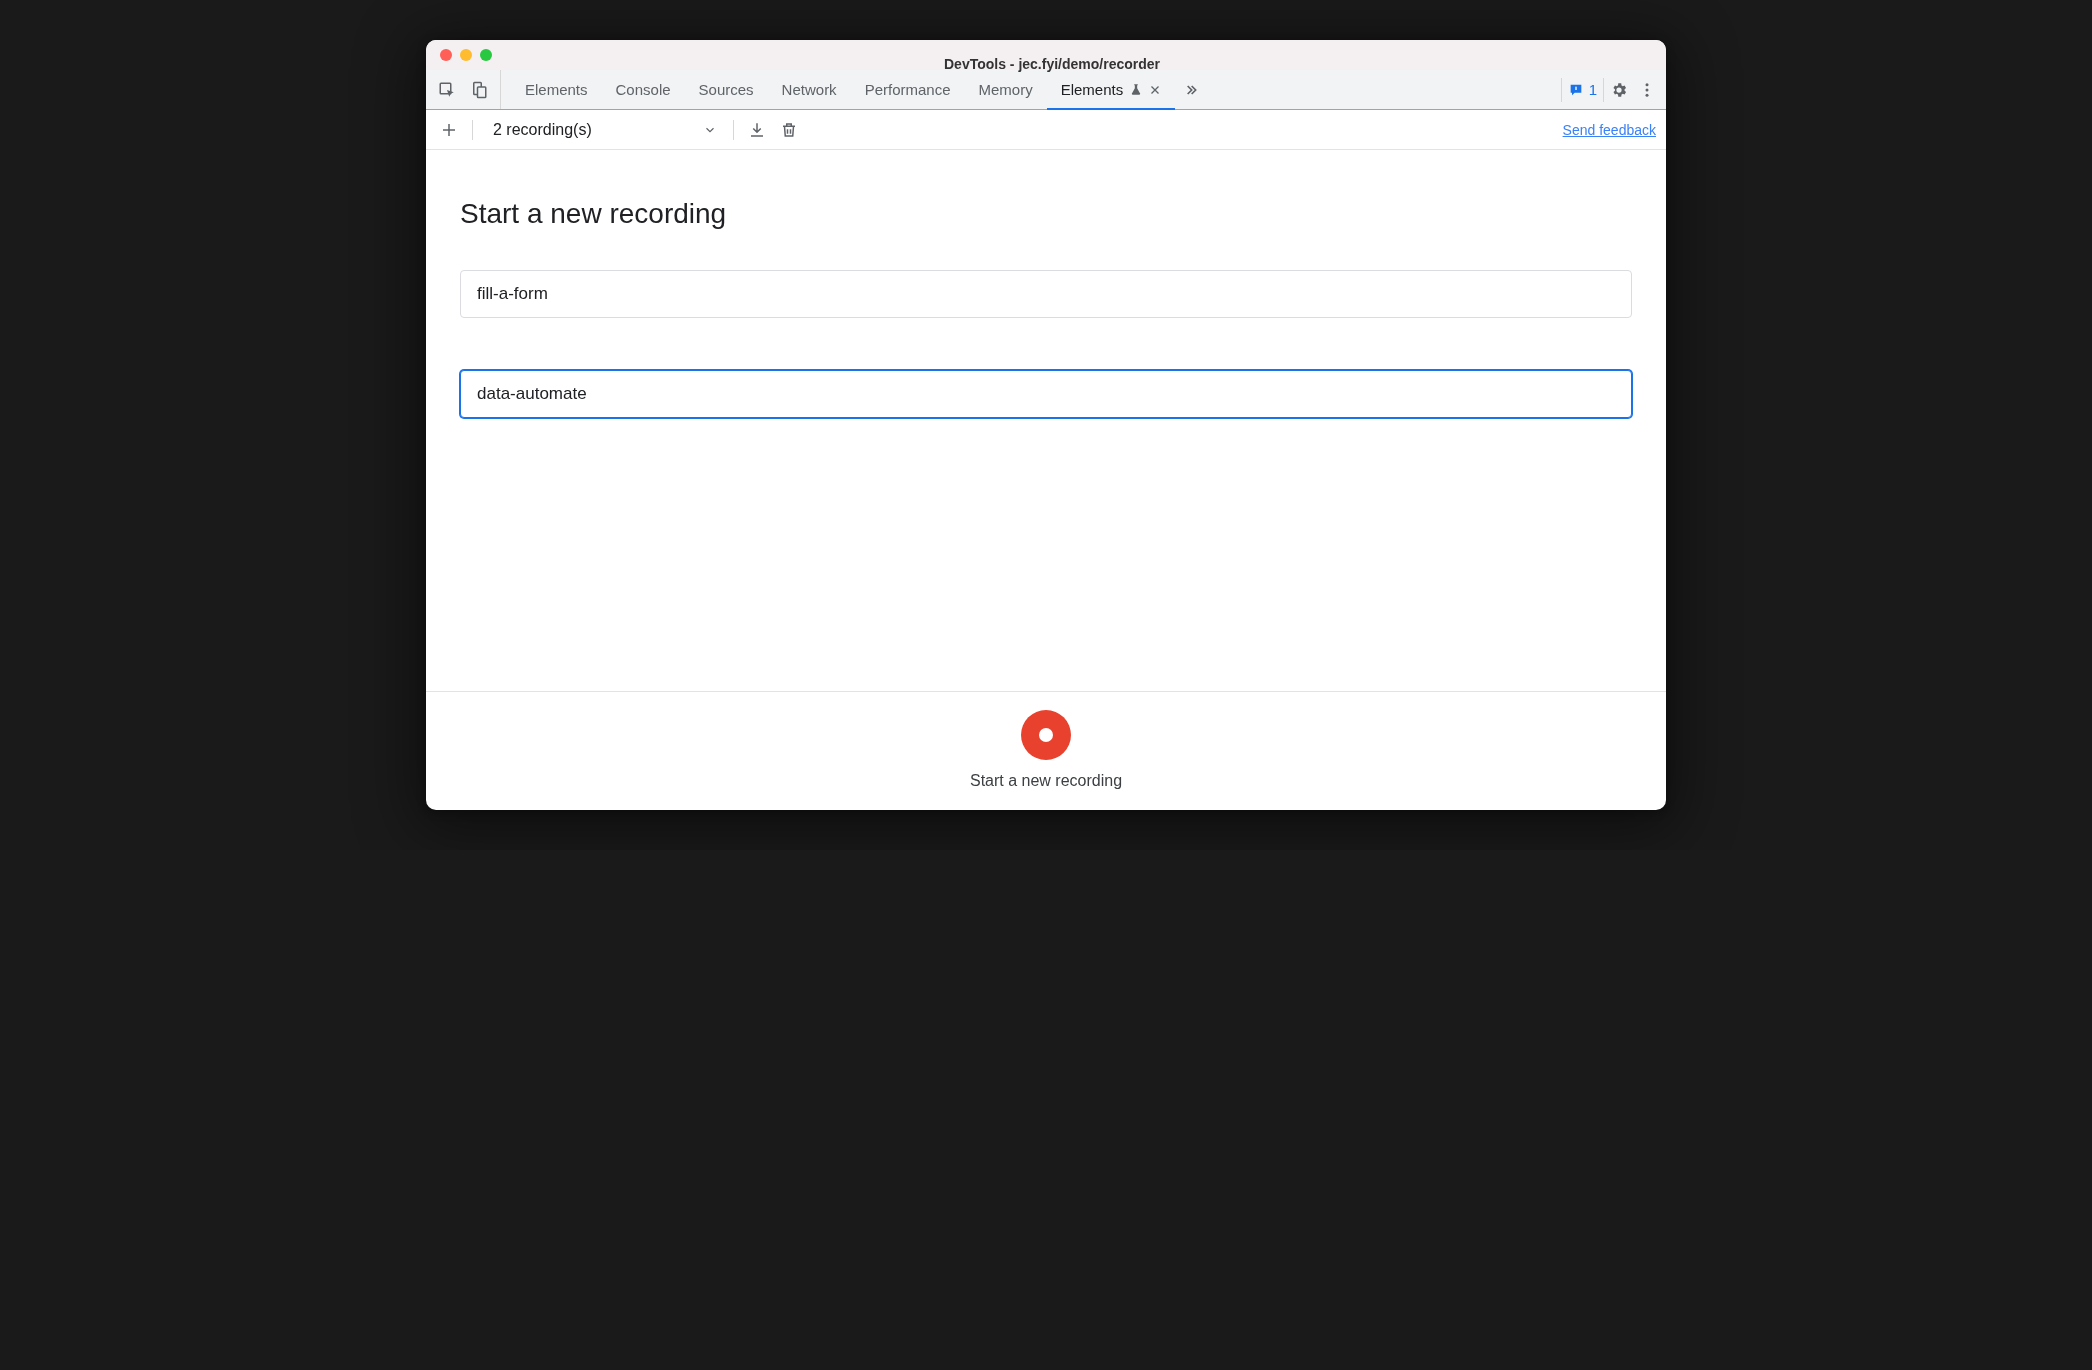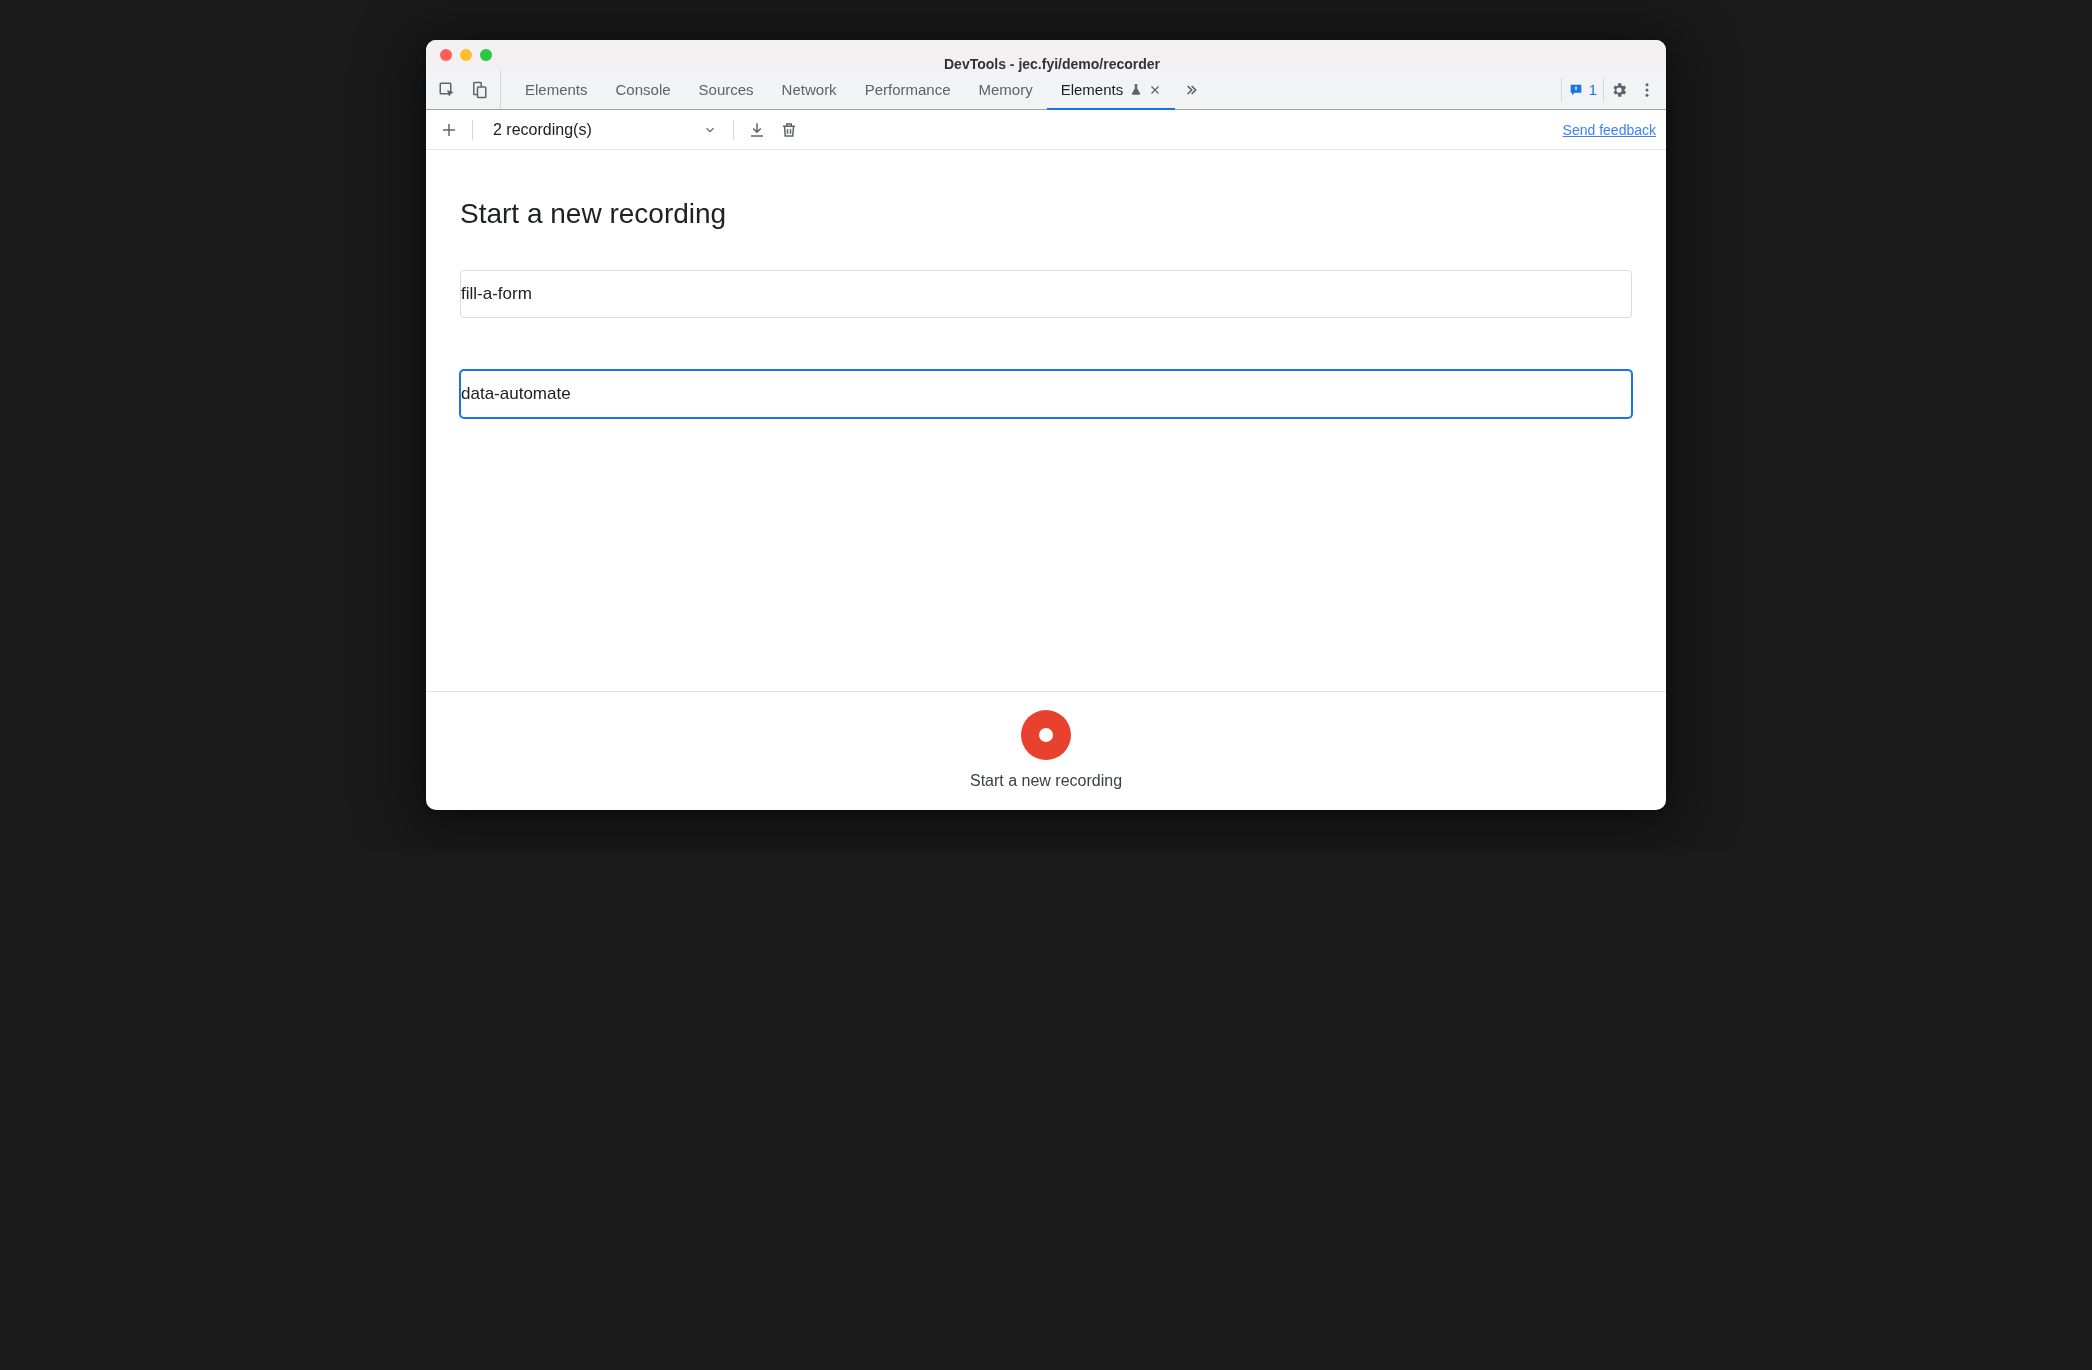--- a/index.html
+++ b/index.html
@@ -135,21 +135,21 @@
       font-size: 14px; letter-spacing: 0.06em;
       color: #5f6368; font-weight: 600;
       display: flex; align-items: center; gap: 8px;
       margin-bottom: 10px;
     }
     .input {
       width: 100%;
       height: 48px;
       border: 1px solid #dadce0;
       border-radius: 4px;
-      padding: 0 0;
+      padding: 0 16px;
       font-size: 17px;
       font-family: inherit;
       outline: none;
       color: #202124;
     }
     .group { margin-bottom: 52px; }
     .footer {
       border-top: 1px solid #e3e3e3;
       padding: 18px 0 20px;
       display: flex; flex-direction: column; align-items: center;

